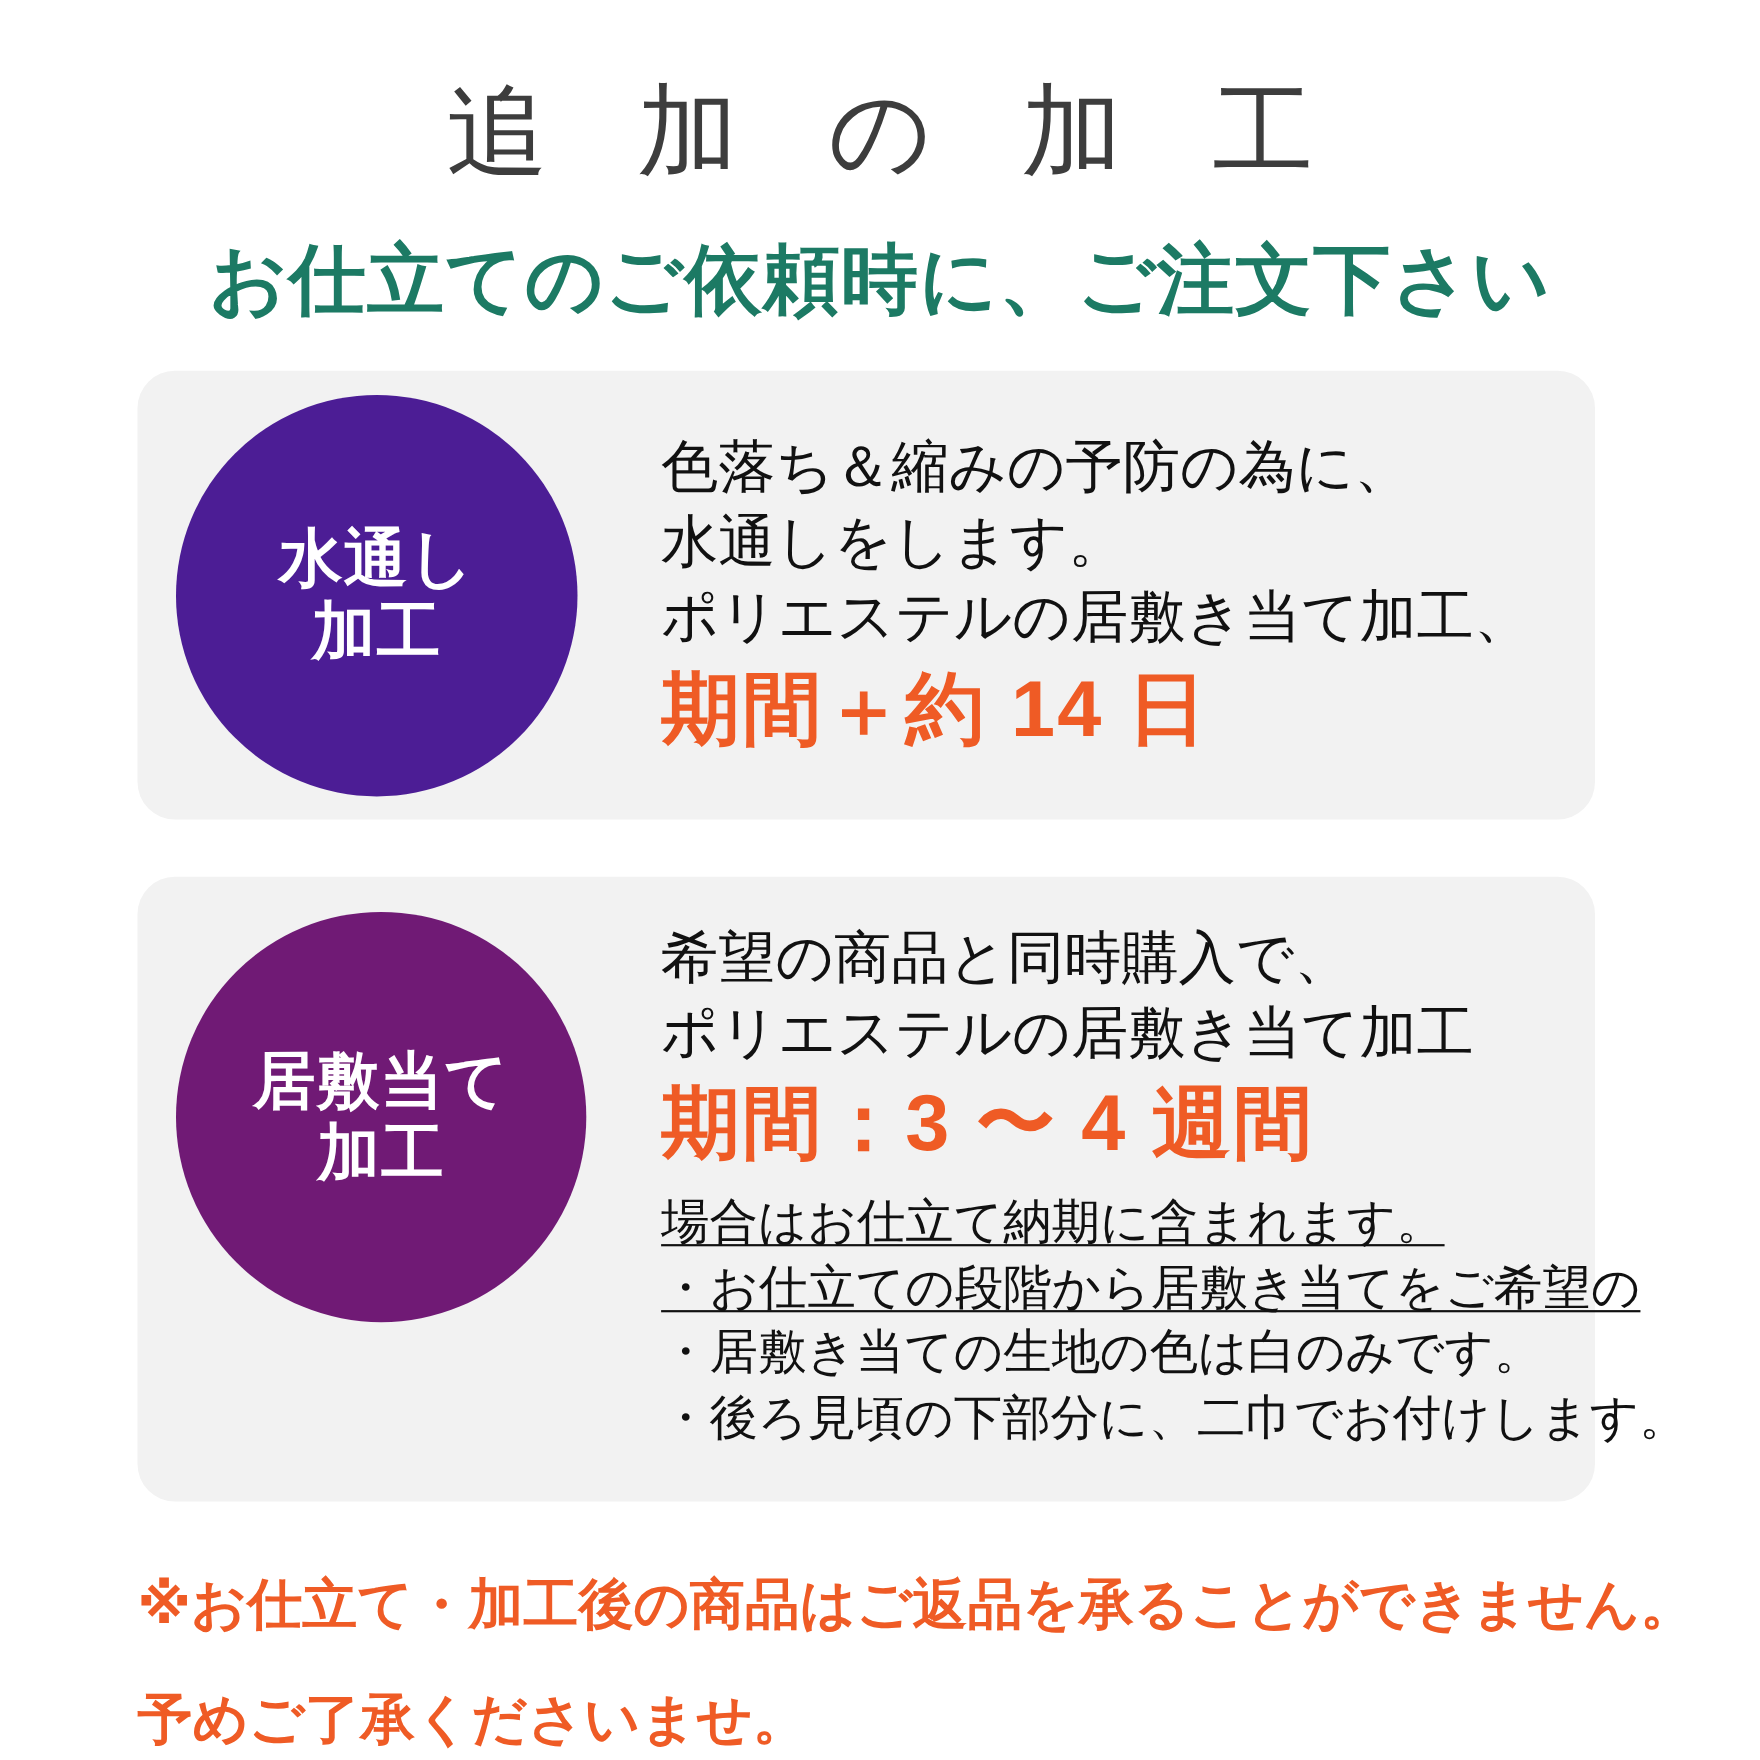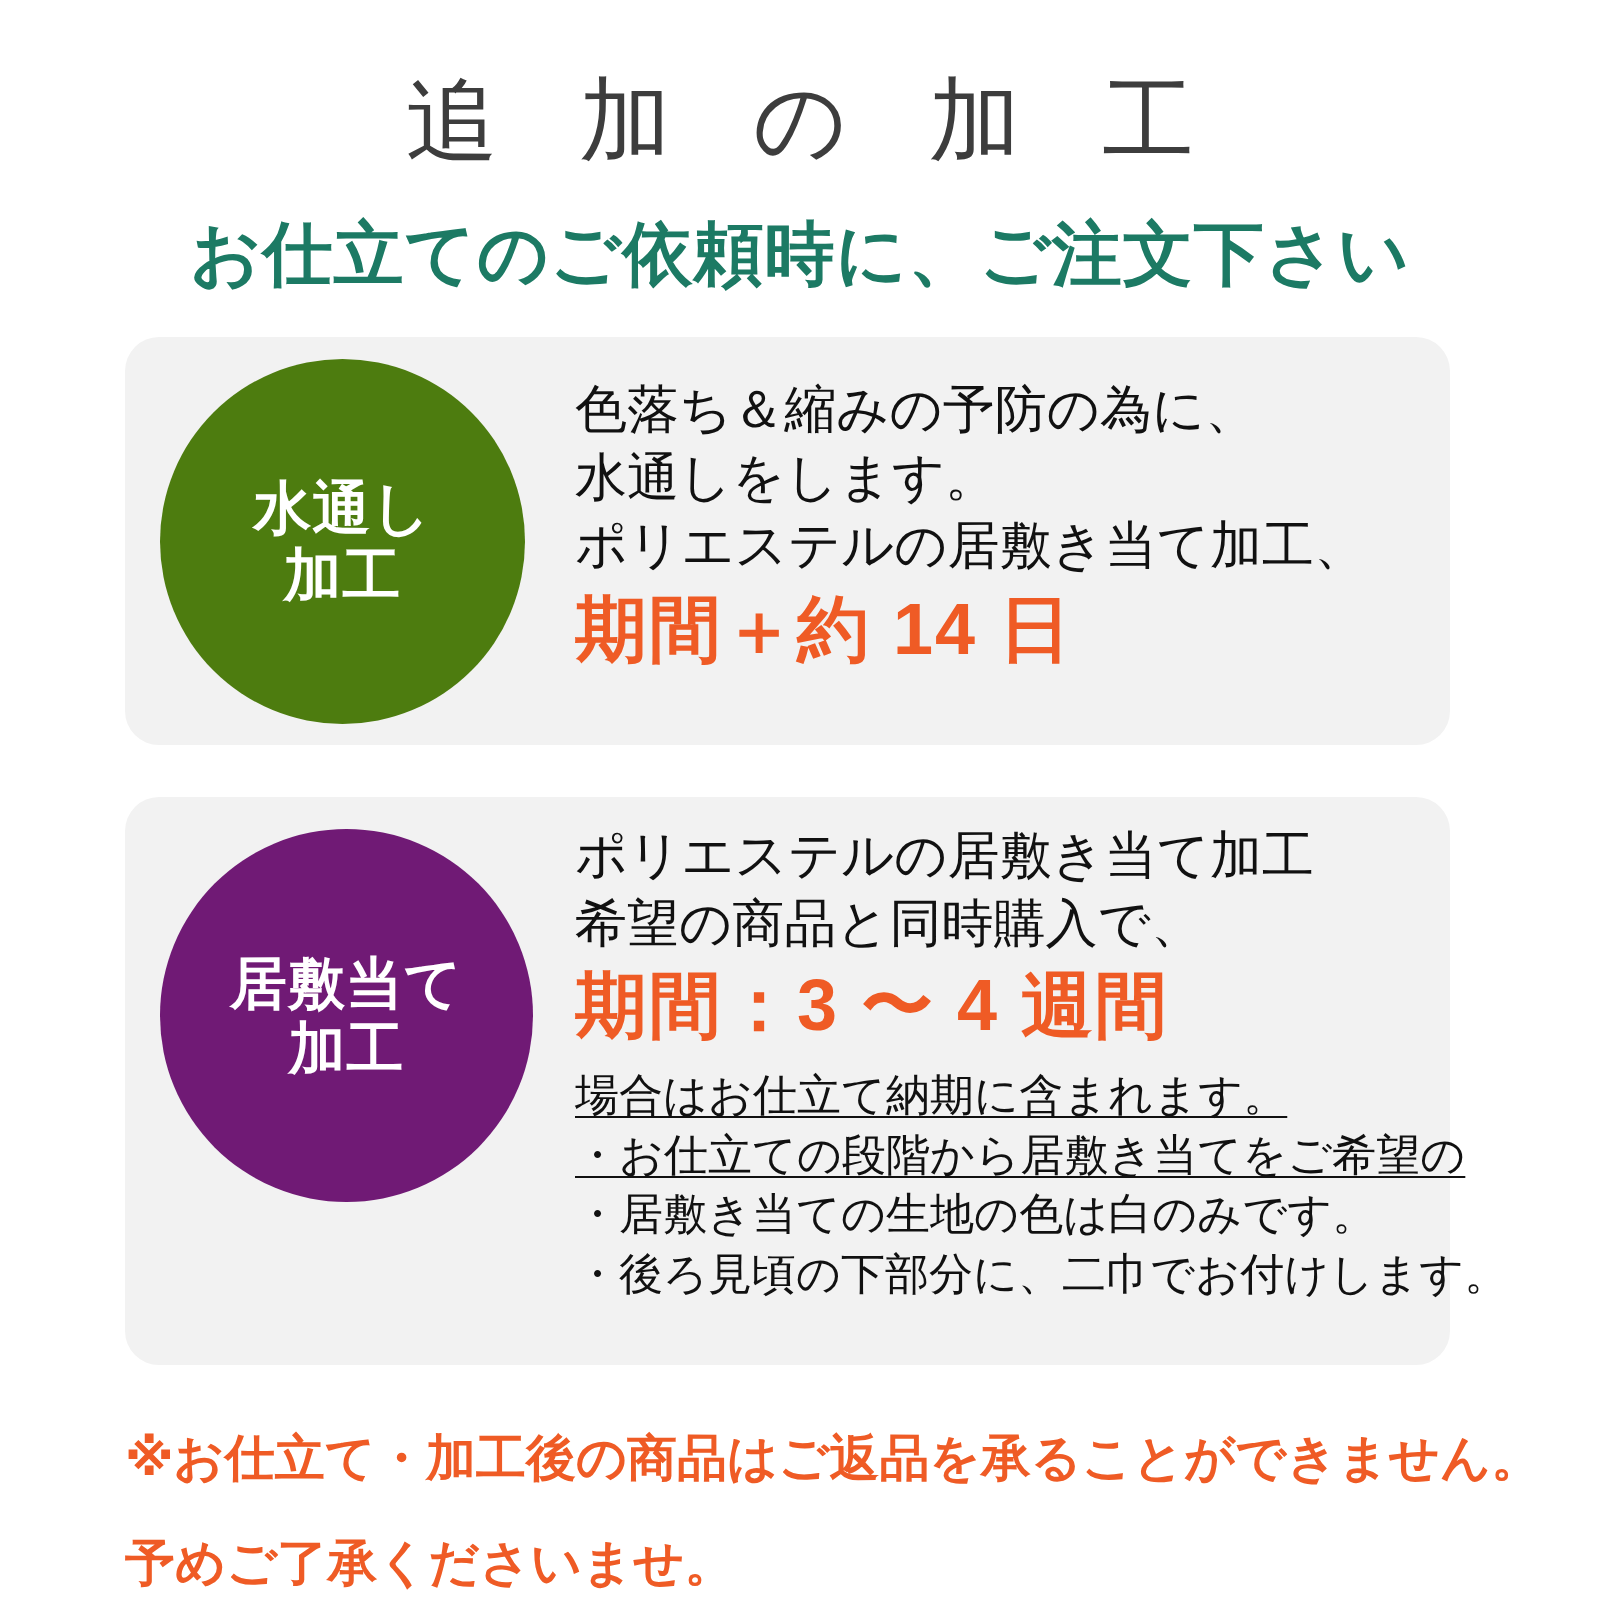--- a/index.html
+++ b/index.html
@@ -82,37 +82,38 @@
     align-items: center;
     justify-content: center;
     line-height: 1.14;
     letter-spacing: 1px;
   }
   .badge--water {
     left: 35px;
     top: 22px;
     width: 365px;
     height: 365px;
-    background: #4d7c0f;
+    background: #4c1d95;
     font-size: 58px;
   }
   .badge--ishiki {
     left: 35px;
     top: 32px;
     width: 373px;
     height: 373px;
     background: #701a75;
     font-size: 57px;
   }
   .badge-line2 { display: block; }
 
   .card-body {
     position: absolute;
-    left: 450px;
+    left: 476px;
     right: 18px;
+    margin-top: 16px;
   }
   .card--water .card-body { top: 38px; }
   .card--ishiki .card-body { top: 24px; }
 
   .body-line {
     font-size: 52px;
     line-height: 1.31;
     color: #111111;
     letter-spacing: 0px;
     white-space: nowrap;
@@ -189,22 +190,22 @@
   </div>
 
   <div class="card card--ishiki">
 
     <div class="badge badge--ishiki">
       <span class="badge-line1">居敷当て</span>
       <span class="badge-line2">加工</span>
     </div>
 
     <div class="card-body">
+      <div class="body-line">希望の商品と同時購入で、</div>
       <div class="body-line">ポリエステルの居敷き当て加工</div>
-      <div class="body-line">希望の商品と同時購入で、</div>
       <div class="highlight">期間：3 〜 4 週間</div>
 
       <div class="notes">
         <div class="note-line note-line--underline">場合はお仕立て納期に含まれます。</div>
         <div class="note-line note-line--underline">・お仕立ての段階から居敷き当てをご希望の</div>
         <div class="note-line">・居敷き当ての生地の色は白のみです。</div>
         <div class="note-line">・後ろ見頃の下部分に、二巾でお付けします。</div>
       </div>
     </div>
 

